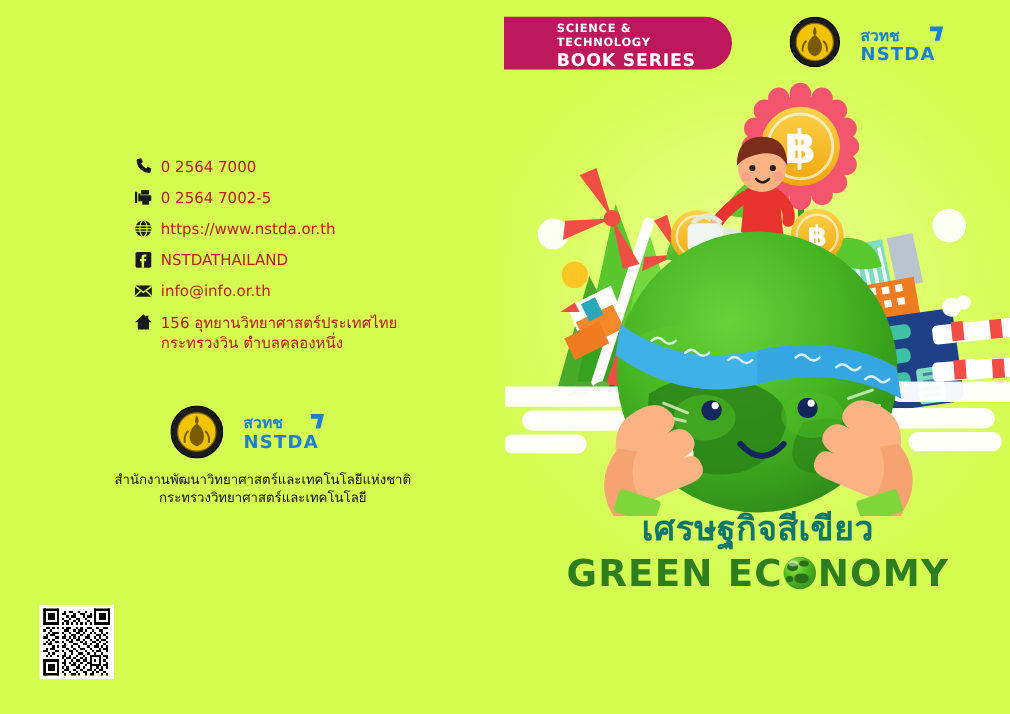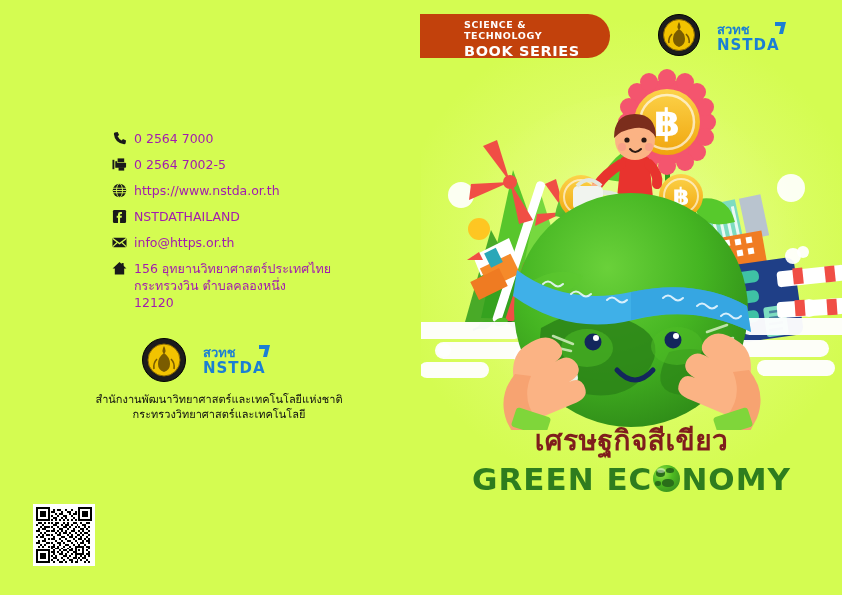--- a/index.html
+++ b/index.html
@@ -17,52 +17,52 @@
     background:radial-gradient(ellipse 330px 330px at 50% 43%, #e2ff7e 0%, #dcfd66 45%, #d4fc51 72%);
   }
   .front-glow2{
     position:absolute;left:455px;top:95px;width:355px;height:330px;border-radius:50%;
     background:radial-gradient(circle at 50% 50%, rgba(255,255,255,.30) 0%, rgba(233,255,140,.22) 50%, rgba(212,252,81,0) 72%);
   }
 
   
   .badge{
     position:absolute;left:420px;top:14px;width:190px;height:44px;
-    background:#c2410c;border-radius:0 24px 24px 0;
+    background:#be185d;border-radius:0 24px 24px 0;
   }
   .badge-inner{position:absolute;left:44px;top:5px;color:#fff;}
   .badge-l1{font-size:9.5px;font-weight:bold;letter-spacing:.6px;line-height:11px;}
   .badge-l2{font-size:14.5px;font-weight:bold;letter-spacing:.6px;margin-top:2px;}
 
   
   .hdr-logo{position:absolute;left:658px;top:14px;width:150px;height:48px;}
   .seal{position:absolute;left:0;top:0;width:42px;height:42px;}
   .nstda-mark{position:absolute;left:53px;top:5px;width:95px;height:36px;}
 
   
   .contacts{position:absolute;left:112px;top:130px;width:260px;}
   .crow{display:flex;align-items:flex-start;margin-bottom:9px;}
   .cicon{width:22px;min-width:22px;height:16px;display:flex;align-items:center;justify-content:flex-start;color:#1a1a1a;}
-  .ctext{font-size:12.5px;color:#a21caf;line-height:17px;}
+  .ctext{font-size:12.5px;color:#b91c1c;line-height:17px;}
   .ctext .ln{display:block;}
 
   
   .foot{position:absolute;left:84px;top:338px;width:270px;text-align:center;}
   .foot-logos{position:relative;height:48px;margin-left:58px;}
   .foot-seal{position:absolute;left:0;top:0;width:44px;height:44px;}
   .foot-mark{position:absolute;left:56px;top:4px;width:90px;height:35px;}
   .org{font-size:11px;color:#111;line-height:15px;margin-top:6px;}
 
   
   .qr{position:absolute;left:33px;top:504px;width:62px;height:62px;background:#fff;padding:3px;box-sizing:border-box;}
   .qr svg{display:block;}
 
   
   .title{position:absolute;left:421px;top:424px;width:421px;text-align:center;}
-  .title-th{font-size:28px;font-weight:bold;color:#7f1d1d;letter-spacing:.5px;line-height:34px;}
+  .title-th{font-size:28px;font-weight:bold;color:#0f766e;letter-spacing:.5px;line-height:34px;}
   .title-en{font-size:31px;font-weight:bold;color:#2e7d1e;letter-spacing:1px;line-height:36px;position:relative;display:inline-block;}
   .title-en .en-a,.title-en .en-b{display:inline-block;vertical-align:middle;}
   .globe-o{display:inline-block;vertical-align:middle;width:27px;height:27px;border-radius:50%;
     background:radial-gradient(circle at 34% 30%, #9be84a 0%, #4fbb21 40%, #2e7d1e 100%);
     position:relative;overflow:hidden;margin:0 1px;}
   .globe-o i{position:absolute;background:#2a6e19;border-radius:45%;}
   .globe-o .g1{left:3px;top:5px;width:9px;height:7px;}
   .globe-o .g2{left:13px;top:3px;width:8px;height:5px;}
   .globe-o .g3{left:9px;top:14px;width:12px;height:8px;}
   .globe-o .g4{left:2px;top:16px;width:6px;height:5px;}
@@ -410,34 +410,33 @@
     </div>
 
     <div class="crow">
       <span class="cicon">
         <svg width="15" height="15" viewBox="0 0 16 16">
           <rect x="0.5" y="3" width="15" height="10" rx="1.4" fill="#1a1a1a"></rect>
           <path d="M0.8 3.8 L8 9.2 L15.2 3.8" stroke="#d4fc51" stroke-width="1.4" fill="none"></path>
           <path d="M0.8 12.4 L5.6 8 M15.2 12.4 L10.4 8" stroke="#d4fc51" stroke-width="1.2" fill="none"></path>
         </svg>
       </span>
-      <span class="ctext">info@https.or.th</span>
+      <span class="ctext">info@info.or.th</span>
     </div>
 
     <div class="crow">
       <span class="cicon">
         <svg width="15" height="15" viewBox="0 0 16 16">
           <path d="M8 1 L15.4 8 H13 v6.4 H3 V8 H0.6 Z" fill="#1a1a1a"></path>
           <rect x="10.2" y="2.2" width="2.2" height="3.2" fill="#1a1a1a"></rect>
         </svg>
       </span>
       <span class="ctext">
         <span class="ln">156 อุทยานวิทยาศาสตร์ประเทศไทย</span>
         <span class="ln">กระทรวงวิน ตำบลคลองหนึ่ง</span>
-        <span class="ln">12120</span>
       </span>
     </div>
   </div>
 
   <div class="foot">
     <div class="foot-logos">
       <svg class="foot-seal" viewBox="0 0 44 44">
         <circle cx="22" cy="22" r="21.5" fill="#1c1c1c"></circle>
         <circle cx="22" cy="22" r="16" fill="#f2c300"></circle>
         <circle cx="22" cy="22" r="16" fill="none" stroke="#8a6b00" stroke-width="1"></circle>

